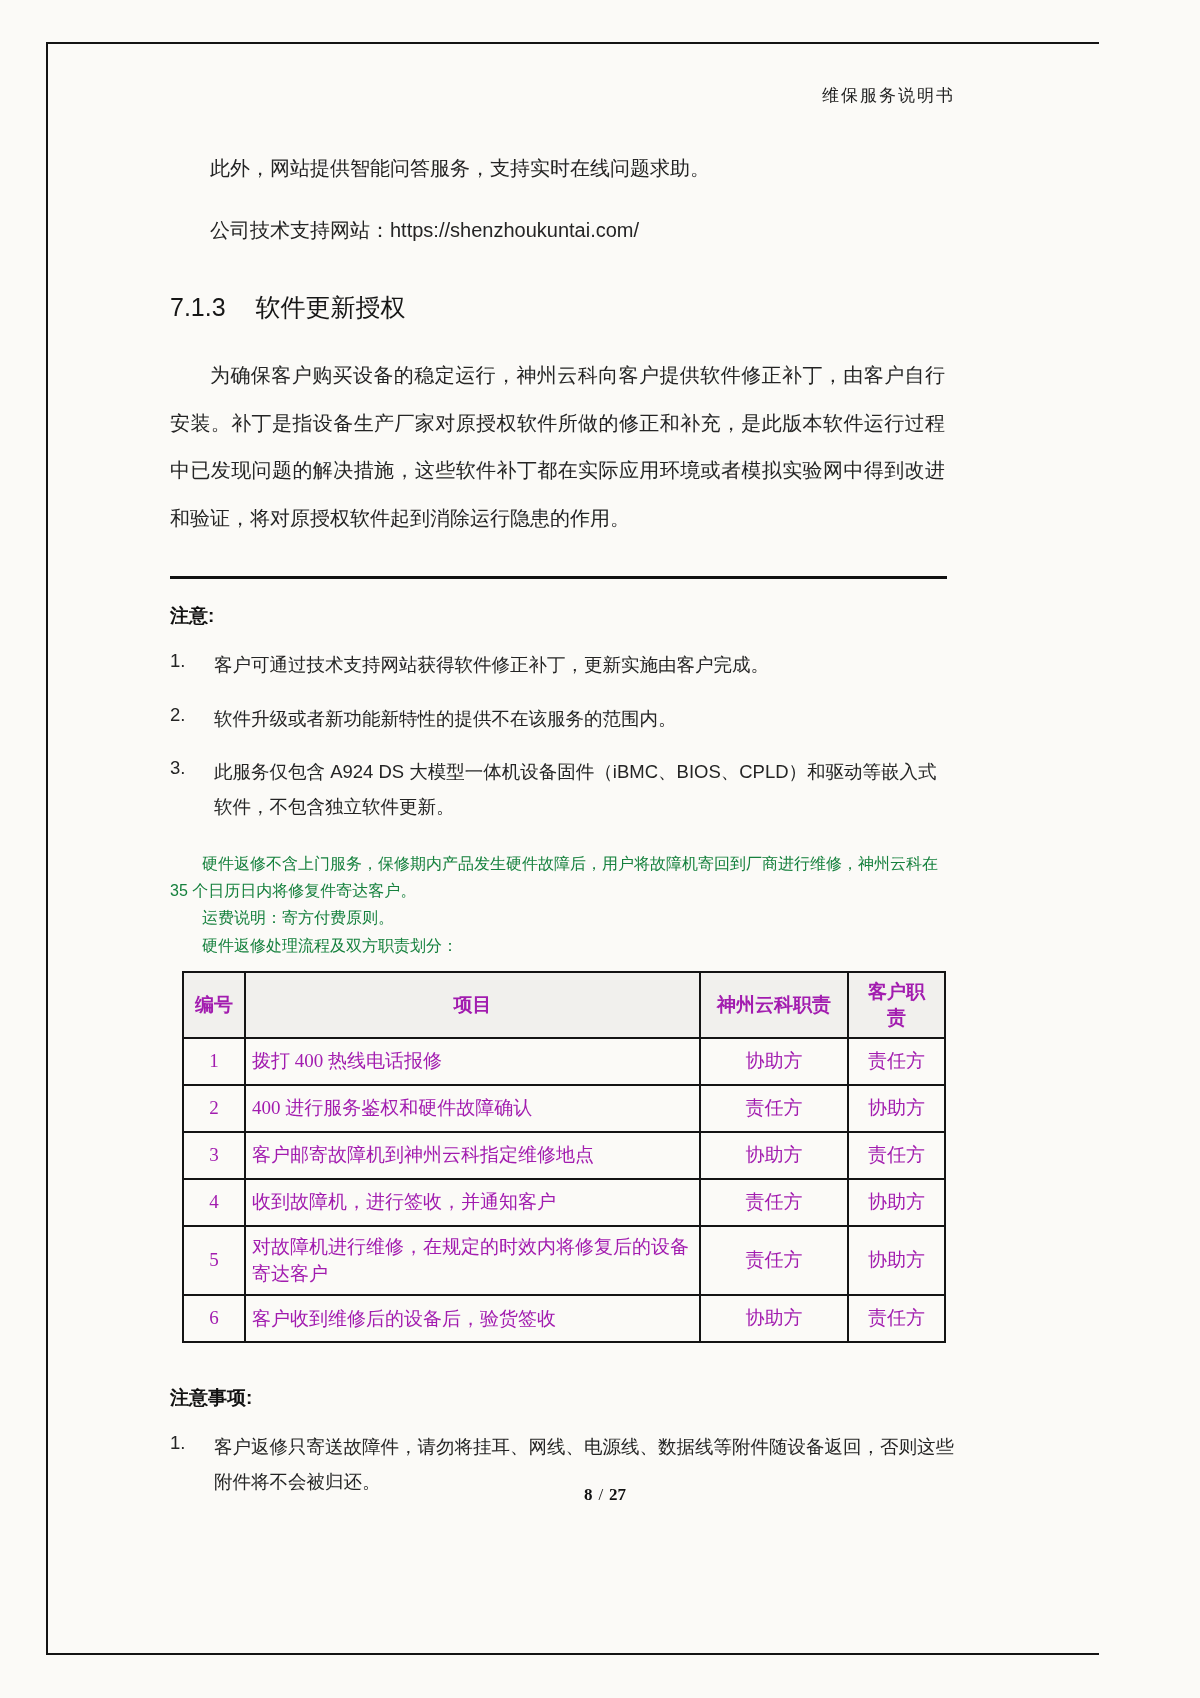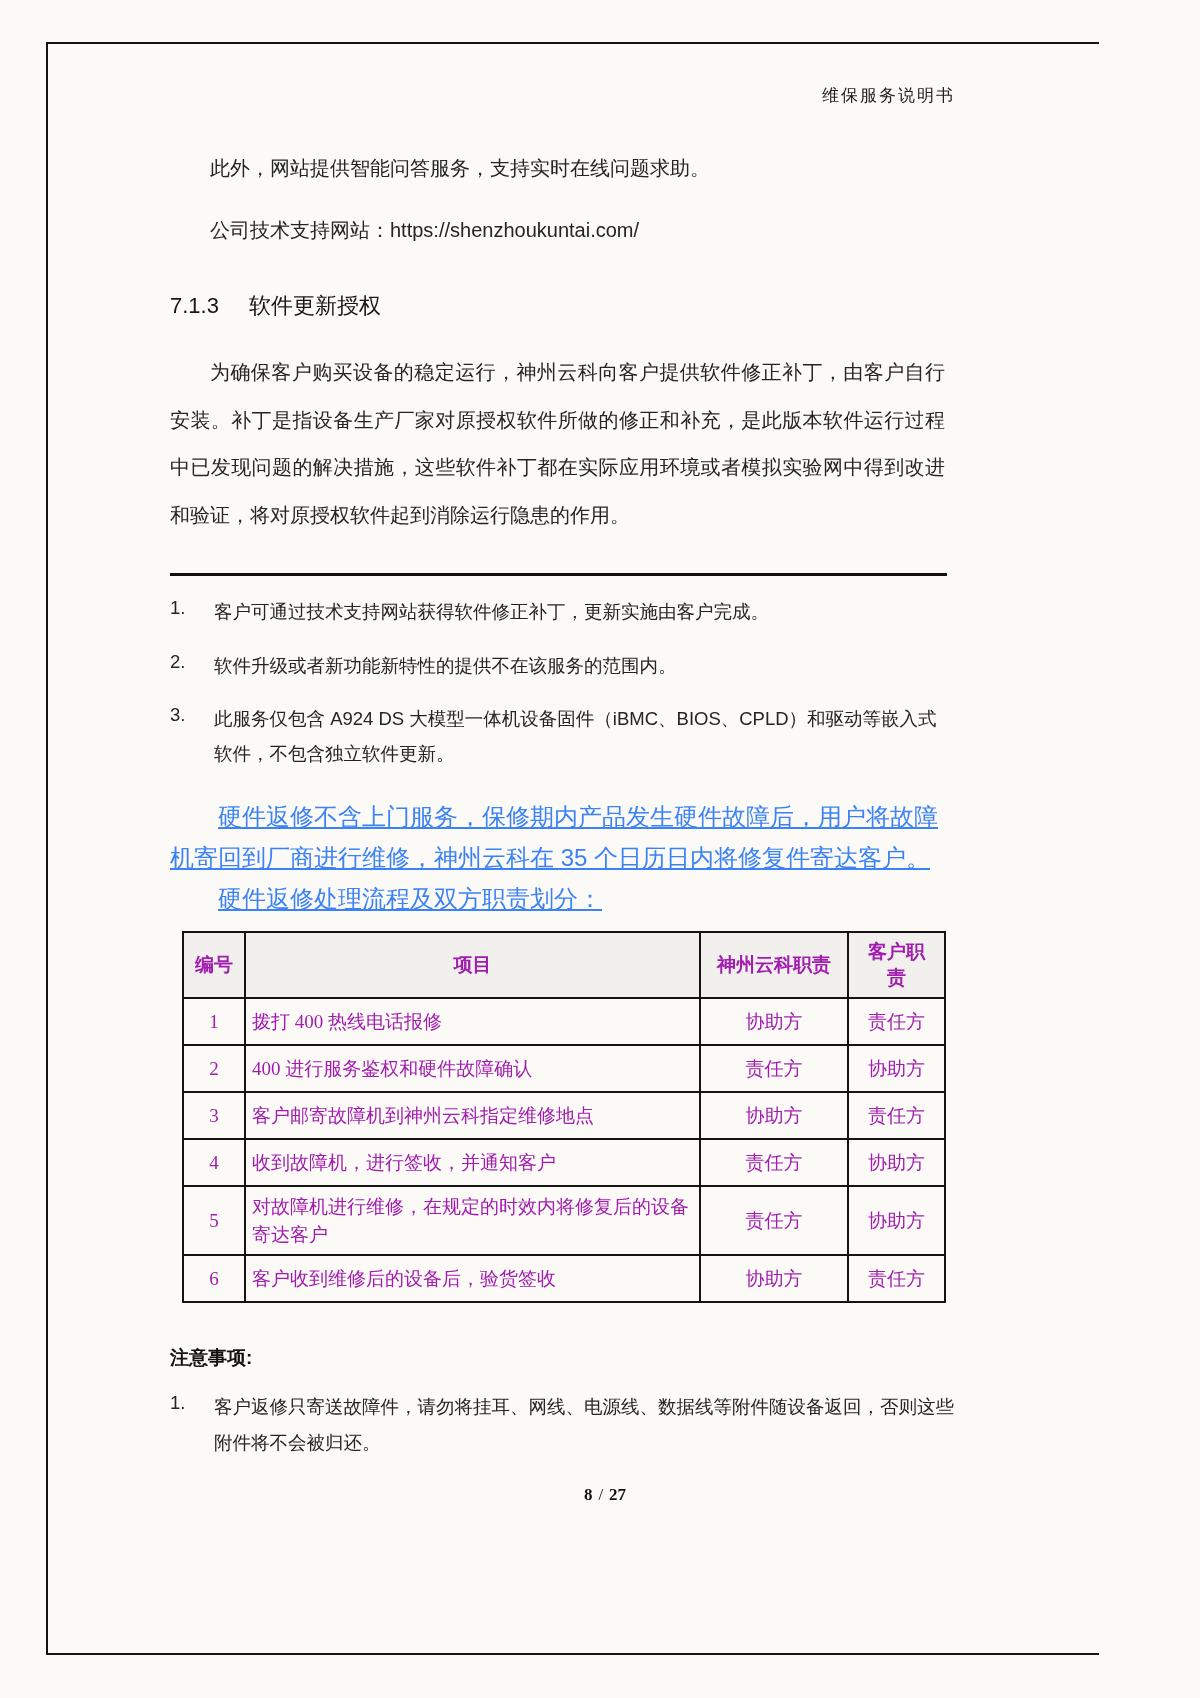--- a/index.html
+++ b/index.html
@@ -11,35 +11,35 @@
   .doc-header { margin-top:40px; padding-right:196px; text-align:right;
     font-family:"Liberation Serif", serif; font-size:17px; letter-spacing:2px; color:#222; }
 
   .content { padding-left:122px; width:898px; }
 
   .p-sans { font-size:20px; line-height:1.5; color:#242424; }
   .indent { text-indent:2em; }
   .intro-p1 { margin-top:46px; }
   .intro-p2 { margin-top:32px; }
 
-  h2.sec { margin-top:46px; font-size:22px; font-weight:500; color:#161616; font-family:"Liberation Sans", sans-serif; }
+  h2.sec { margin-top:46px; font-size:25px; font-weight:500; color:#161616; font-family:"Liberation Sans", sans-serif; }
   h2.sec .sec-num { margin-right:30px; }
 
   .body-just { margin-top:28px; font-size:20px; line-height:2.38; text-align:justify; color:#242424; width:775px; }
 
   .rule { margin-top:34px; width:777px; height:3px; background:#111; }
 
   .note-label { margin-top:24px; font-size:19px; font-weight:bold; color:#111; }
   .note-label-2 { margin-top:42px; }
 
   ol.notes { list-style:none; margin-top:10px; width:785px; }
   ol.notes li { display:flex; font-size:18.5px; line-height:1.55; margin-top:18px; color:#242424; }
   ol.notes li .num { flex:0 0 44px; }
   ol.notes li .txt { flex:1; line-height:1.9; }
-  .p-serif { font-size:24px; line-height:1.7; color:#3b82f6; width:778px;text-decoration:underline; }
+  .p-serif { font-size:16px; line-height:1.7; color:#15803d; width:778px; }
   .sec714-p1 { margin-top:26px; }
 
   table.rma { margin-top:12px; margin-left:12px; border-collapse:collapse; table-layout:fixed; width:762px;
     font-family:"Liberation Serif", serif; font-size:19px; color:#a21caf; }
   table.rma th, table.rma td { border:2px solid #141414; padding:6px 10px; height:47px; vertical-align:middle; }
   table.rma thead th { background:#f1f0ed; font-weight:bold; text-align:center; }
   table.rma td { text-align:center; }
   table.rma td.cell-item { text-align:left; padding-left:6px; line-height:1.45; }
 
   .doc-footer { position:absolute; left:53px; bottom:148px; width:1008px; text-align:center;
@@ -63,37 +63,39 @@
       <p class="p-sans indent intro-p2">公司技术支持网站：https://shenzhoukuntai.com/</p>
 
       <h2 class="sec">
         <span class="sec-num">7.1.3</span><span>软件更新授权</span>
       </h2>
 
       <p class="body-just indent">为确保客户购买设备的稳定运行，神州云科向客户提供软件修正补丁，由客户自行安装。补丁是指设备生产厂家对原授权软件所做的修正和补充，是此版本软件运行过程中已发现问题的解决措施，这些软件补丁都在实际应用环境或者模拟实验网中得到改进和验证，将对原授权软件起到消除运行隐患的作用。</p>
 
       <div class="rule"></div>
 
+      <div class="note-label">注意:</div>
       <ol class="notes">
           <li>
             <span class="num">1.</span>
             <span class="txt">客户可通过技术支持网站获得软件修正补丁，更新实施由客户完成。</span>
           </li>
           <li>
             <span class="num">2.</span>
             <span class="txt">软件升级或者新功能新特性的提供不在该服务的范围内。</span>
           </li>
           <li>
             <span class="num">3.</span>
             <span class="txt">此服务仅包含 A924 DS 大模型一体机设备固件（iBMC、BIOS、CPLD）和驱动等嵌入式软件，不包含独立软件更新。</span>
           </li>
         </ol>
 
 
       <p class="p-serif indent sec714-p1">硬件返修不含上门服务，保修期内产品发生硬件故障后，用户将故障机寄回到厂商进行维修，神州云科在 35 个日历日内将修复件寄达客户。</p>
+      <p class="p-serif indent">运费说明：寄方付费原则。</p>
       <p class="p-serif indent">硬件返修处理流程及双方职责划分：</p>
 
       <table class="rma">
         <colgroup>
           <col style="width:62px">
             <col style="width:455px">
             <col style="width:148px">
             <col style="width:97px">
         </colgroup>
       <thead>

